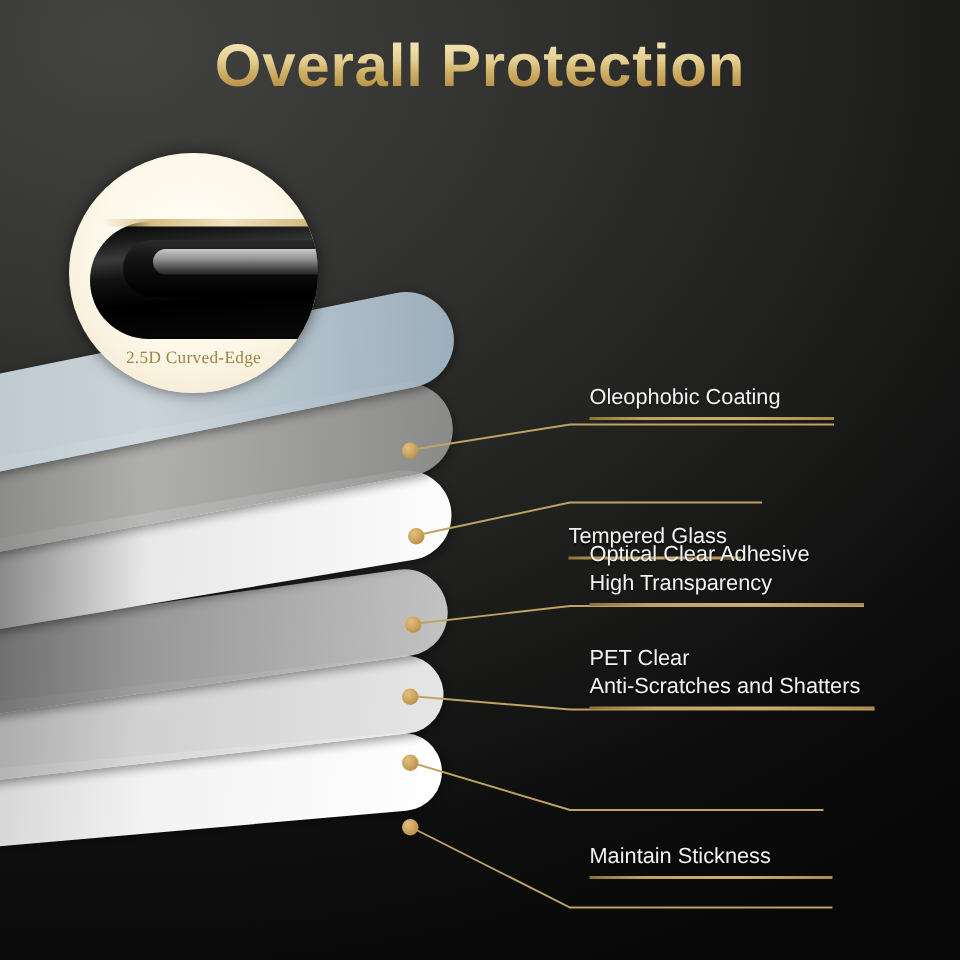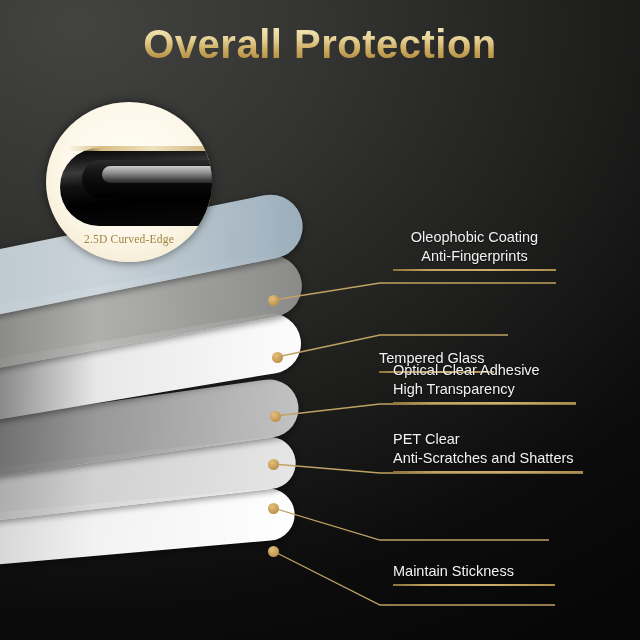--- a/index.html
+++ b/index.html
@@ -188,23 +188,22 @@
   <svg id="leaders" width="640" height="640" style="position:absolute;inset:0;z-index:24;">
       <polyline points="273 300 380 283 556 283" fill="none" stroke="#c0a264" stroke-width="1.3"></polyline>
       <polyline points="277 357 380 335 508 335" fill="none" stroke="#c0a264" stroke-width="1.3"></polyline>
       <polyline points="275 416 380 404 576 404" fill="none" stroke="#c0a264" stroke-width="1.3"></polyline>
       <polyline points="273 464 380 473 583 473" fill="none" stroke="#c0a264" stroke-width="1.3"></polyline>
       <polyline points="273 508 380 540 549 540" fill="none" stroke="#c0a264" stroke-width="1.3"></polyline>
       <polyline points="273 551 380 605 555 605" fill="none" stroke="#c0a264" stroke-width="1.3"></polyline>
     </svg>
   <div id="overlay">
       <div class="dot" style="left: 268px; top: 295px;"></div>
-      <div class="label" style="left: 393px; top: 228px; text-align: center;">
+      <div class="label" style="left: 393px; top: 256px;">
         <div class="line">Oleophobic Coating</div>
-        <div class="line">Anti-Fingerprints</div>
         <div class="rule" style="width: 163px;"></div>
       </div>
       <div class="dot" style="left: 272px; top: 352px;"></div>
       <div class="label" style="left: 379px; top: 312px; margin-top: 37px;">
         <div class="line">Tempered Glass</div>
         <div class="rule" style="width: 115px;"></div>
       </div>
       <div class="dot" style="left: 270px; top: 411px;"></div>
       <div class="label" style="left: 393px; top: 361px;">
         <div class="line">Optical Clear Adhesive</div>

